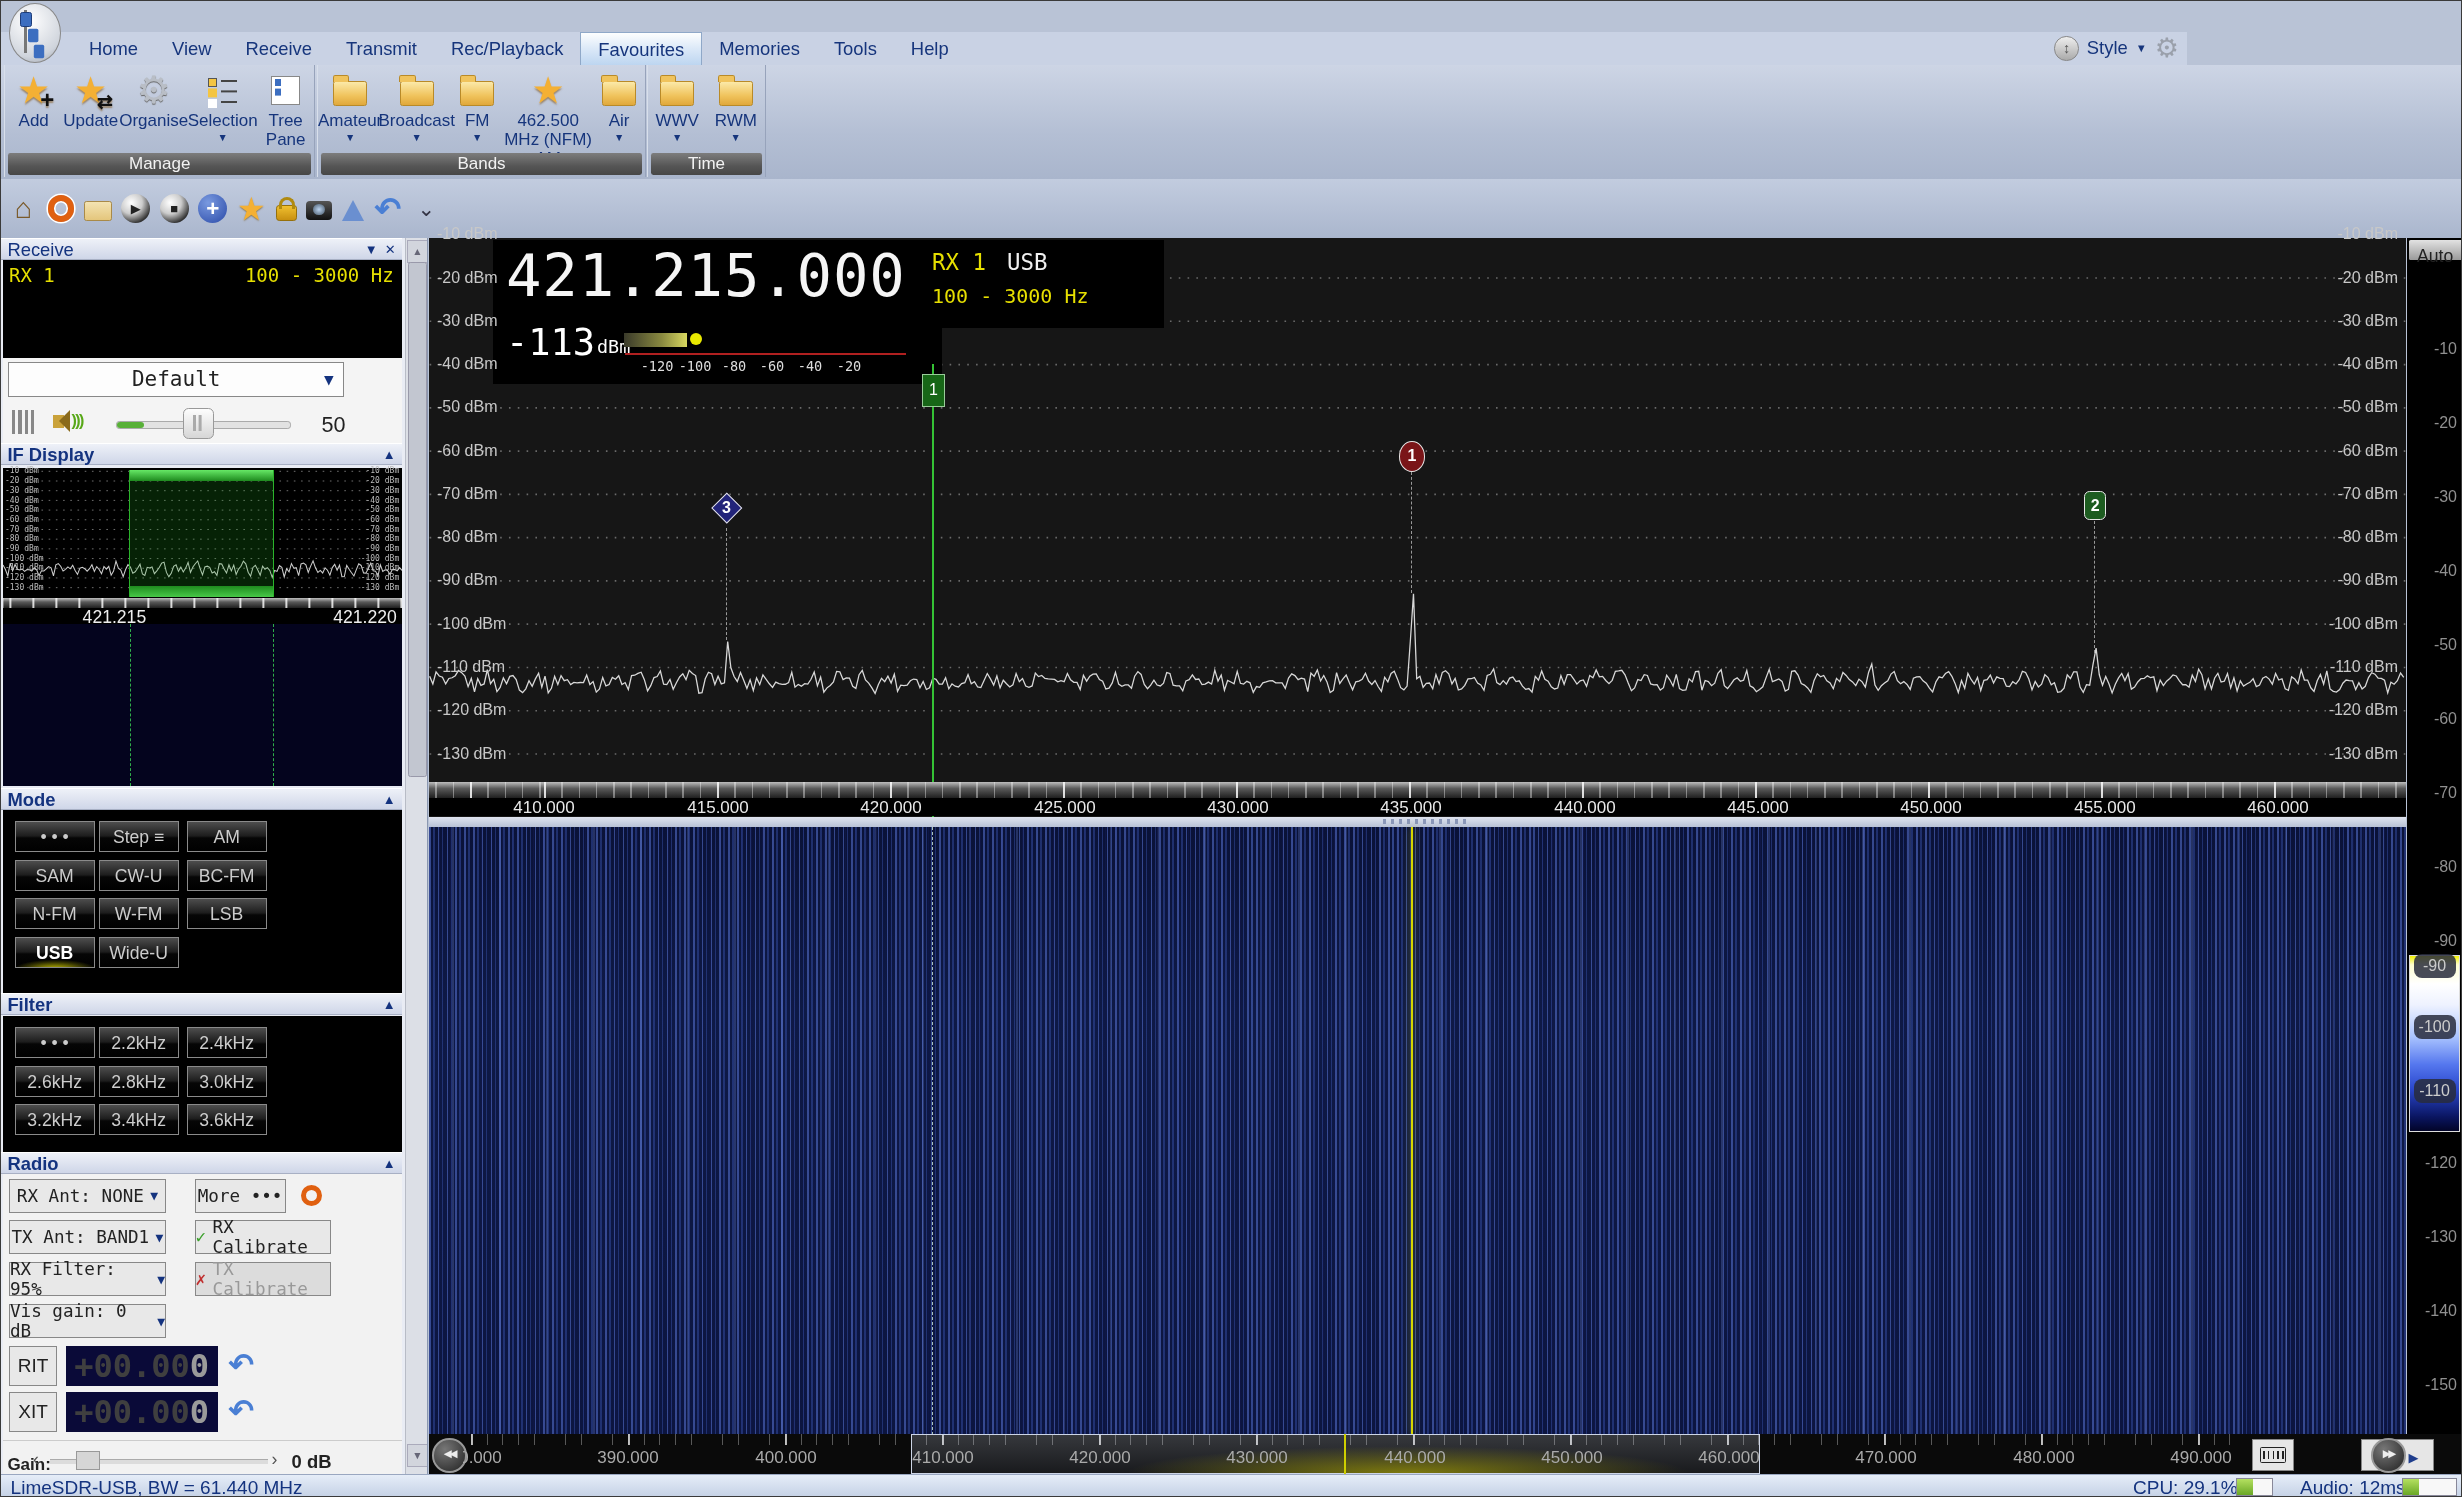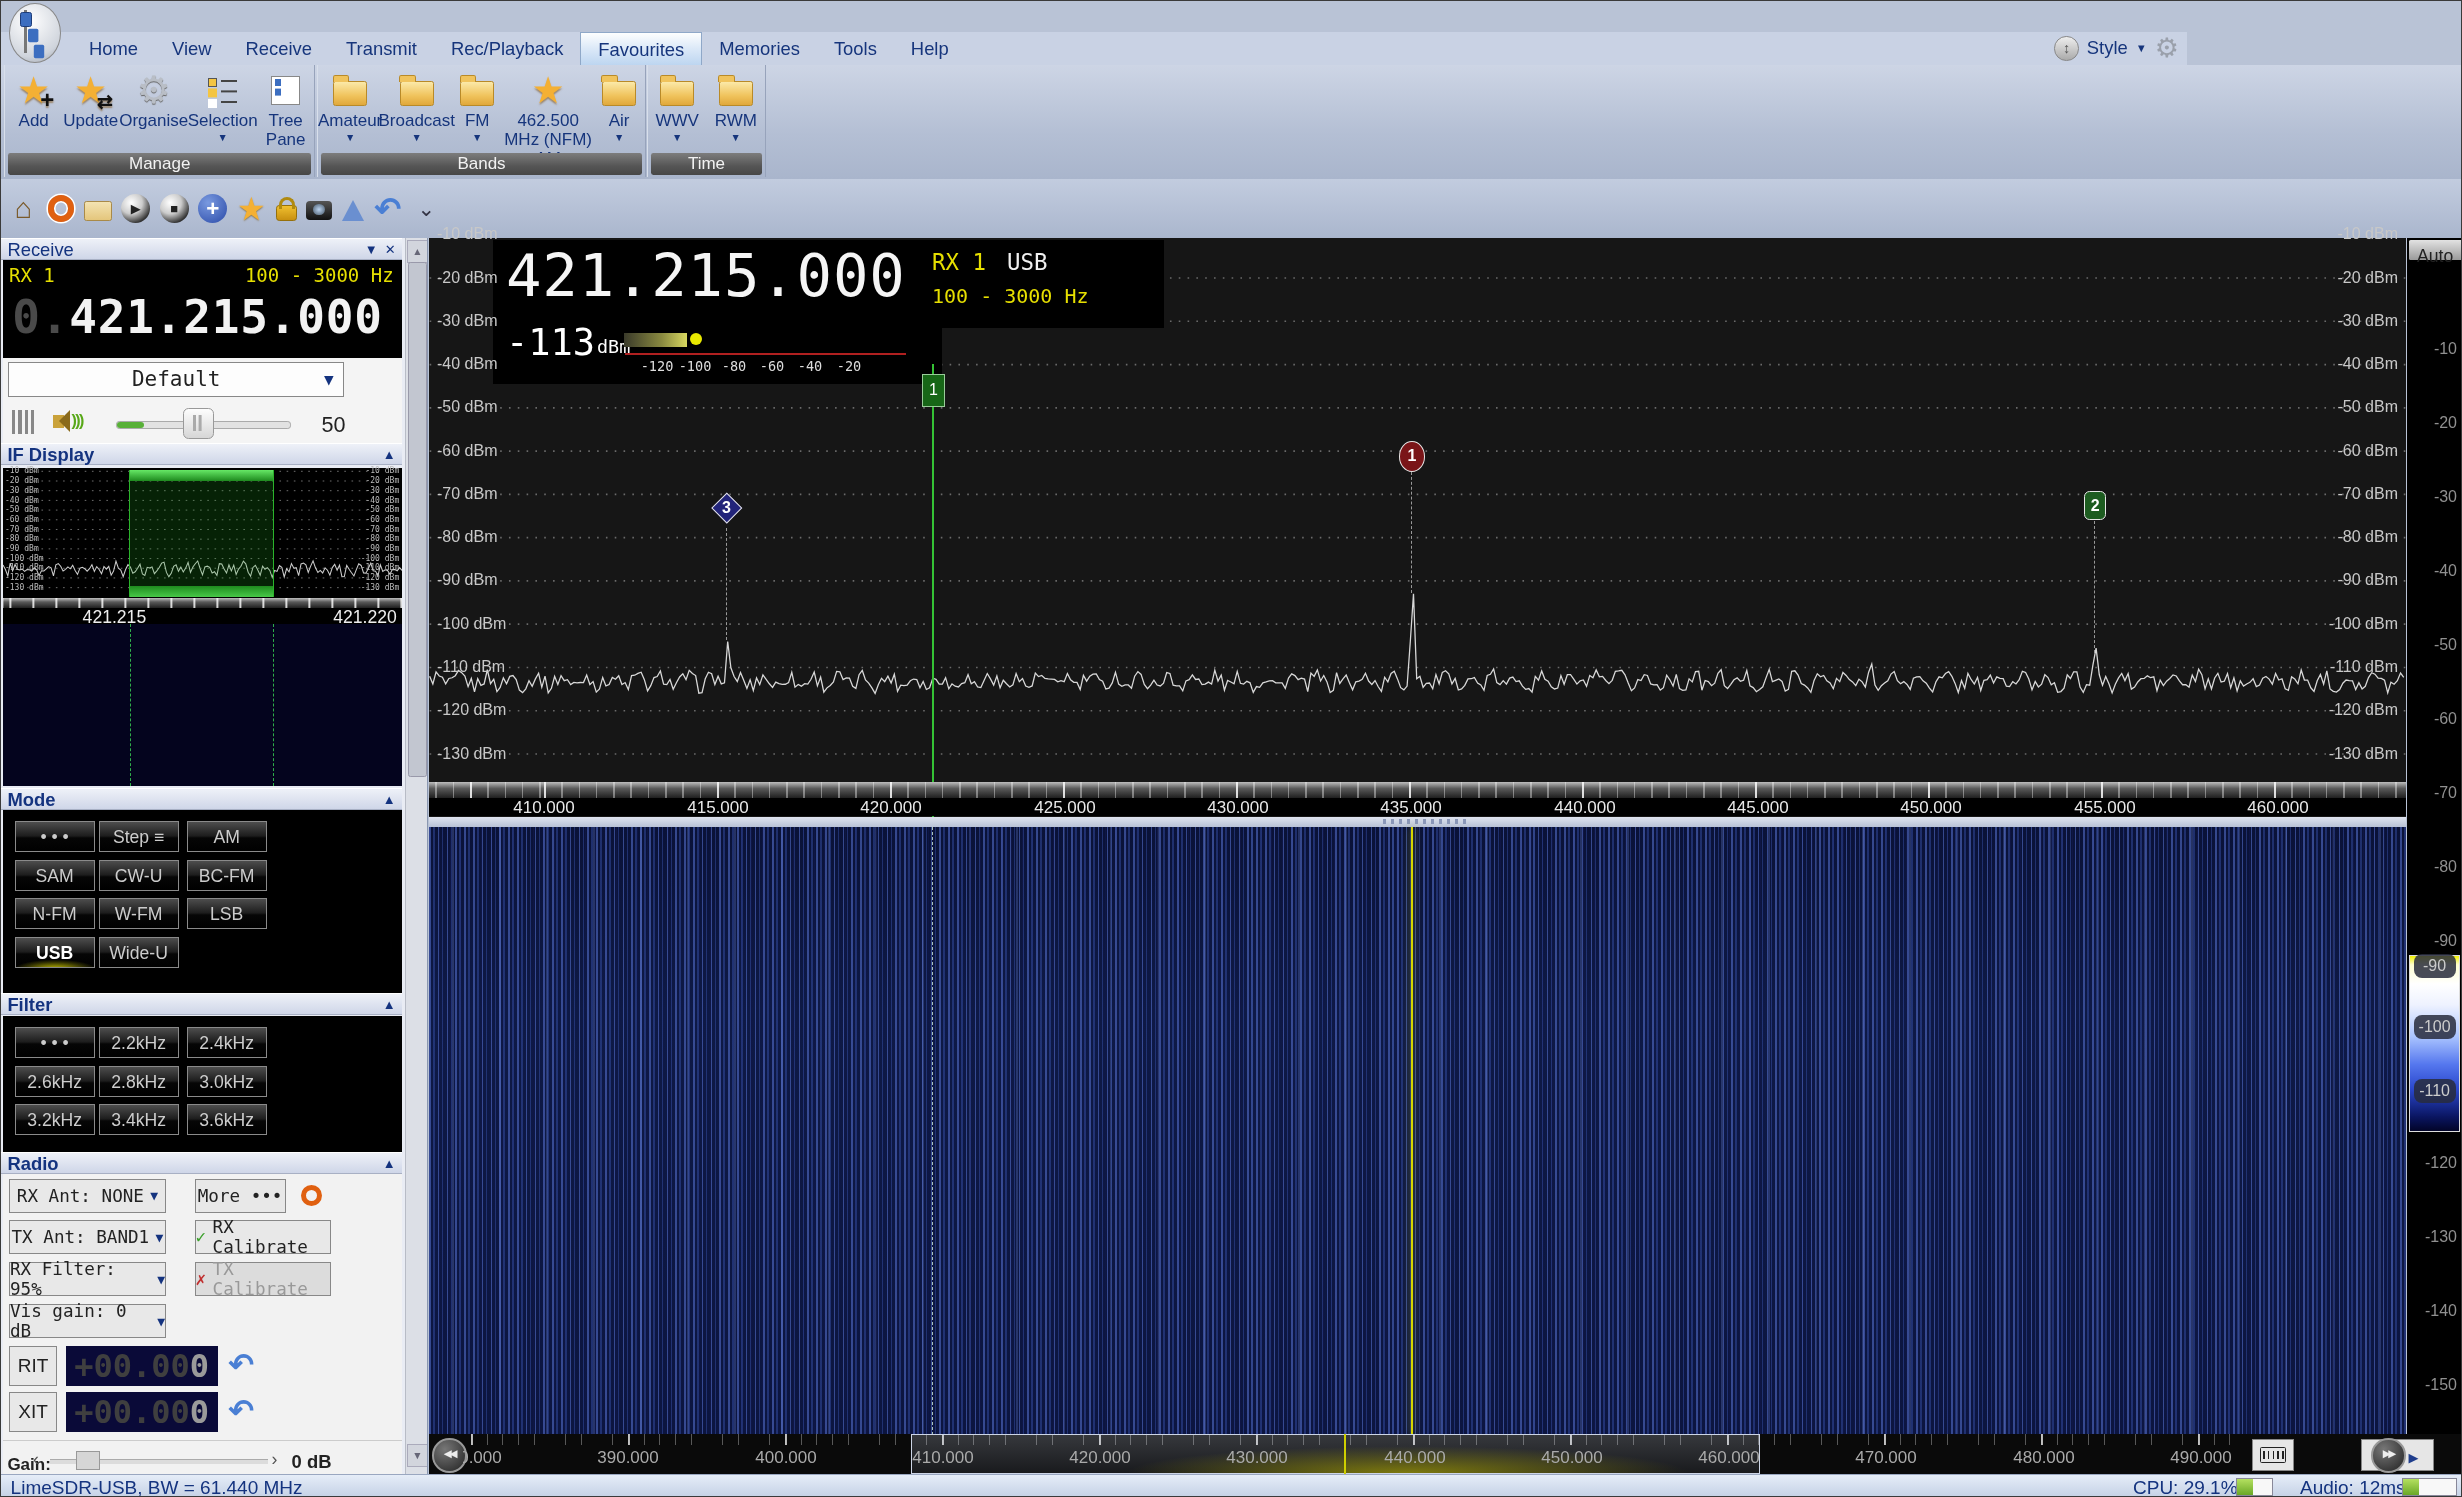--- a/index.html
+++ b/index.html
@@ -391,21 +391,20 @@
     </div>
 
   <div id="left-panel">
     <div class="phead" id="receive-header">
       <span>Receive</span>
       <span class="hbtns">▼&nbsp;&nbsp;✕</span>
     </div>
     <div id="freq-panel">
       <div id="freq-rx" class="mono">RX 1</div>
       <div id="freq-band" class="mono">100 - 3000 Hz</div>
-      <div id="freq-value" class="mono"><span class="dim">0.</span><span>421.215.000</span></div>
     </div>
     <div id="preset-row">
       <div id="preset-select" class="mono">
         <span>Default</span><span class="sel-arrow">▼</span>
       </div>
     </div>
     <div id="volume-row">
       <div id="vol-bars"></div>
       <div id="vol-speaker"></div>
       <div id="vol-track">

